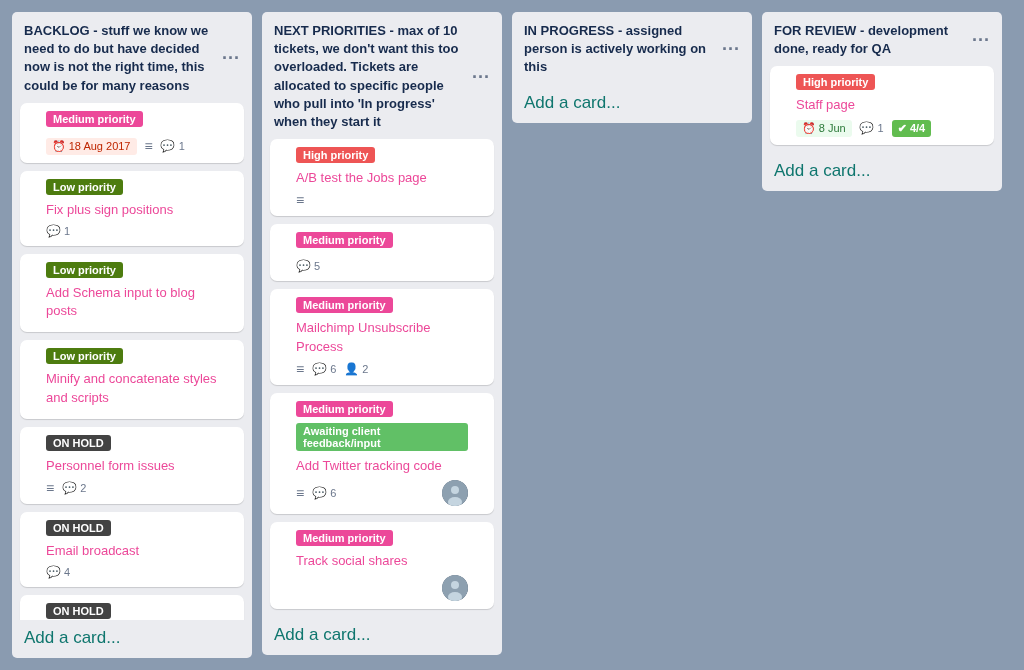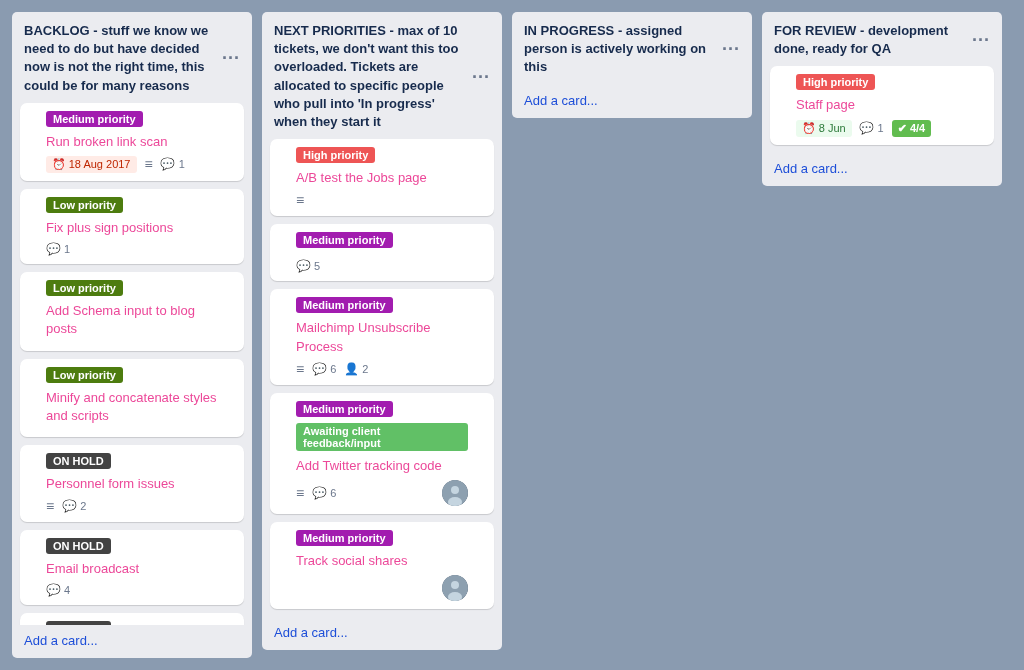--- a/index.html
+++ b/index.html
@@ -75,21 +75,21 @@
     .badge {
       display: inline-block;
       padding: 2px 7px;
       border-radius: 3px;
       font-size: 11px;
       font-weight: 700;
       color: #fff;
       margin-bottom: 6px;
     }
 
-    .badge-medium { background: #a21caf; }
+    .badge-medium { background: #ec4899; }
     .badge-low { background: #4d7c0f; color: #fff; }
     .badge-high { background: #e55; }
     .badge-onhold { background: #434343; }
     .badge-awaiting { background: #61c066; }
 
     .card-title {
       font-size: 13px;
       color: #ec4899;
       line-height: 1.4;
       margin-bottom: 4px;
@@ -106,23 +106,23 @@
     .meta-item {
       display: flex;
       align-items: center;
       gap: 3px;
       color: #6b778c;
       font-size: 11px;
     }
 
     .add-card {
       padding: 8px 12px 10px 12px;
-      color: #1d4ed8;
+      color: #0f766e;
       cursor: pointer;
-      font-size: 13px;
+      font-size: 17px;
     }
 
     .avatar {
       width: 26px;
       height: 26px;
       border-radius: 50%;
       background: #a0aab4;
       overflow: hidden;
       display: inline-flex;
       align-items: center;
@@ -168,21 +168,21 @@
 </head>
 <body>
 
 <div class="board">
 <div class="column">
       <div class="column-header">
         <div class="column-header-text">BACKLOG - stuff we know we need to do but have decided now is not the right time, this could be for many reasons</div>
         <div class="column-menu">···</div>
       </div>
       <div class="cards-container">
-        <div class="card"><div class="badge badge-medium">Medium priority</div><div class="card-title">Run broken link scan</div><div class="card-meta">
+        <div class="card"><div class="badge badge-medium">Medium priority</div><div class="card-meta">
             <span class="date-badge"><span style="font-size:11px">⏰</span> 18 Aug 2017</span>
             <span class="meta-item">
               <span style="font-size:14px;color:#6b778c">≡</span>
             </span>
             <span class="meta-item">
               <span style="font-size:12px">💬</span> 
               <span>1</span>
             </span>
           </div></div>
         <div class="card"><div class="badge badge-low">Low priority</div><div class="card-title">Fix plus sign positions</div><div class="card-meta">

